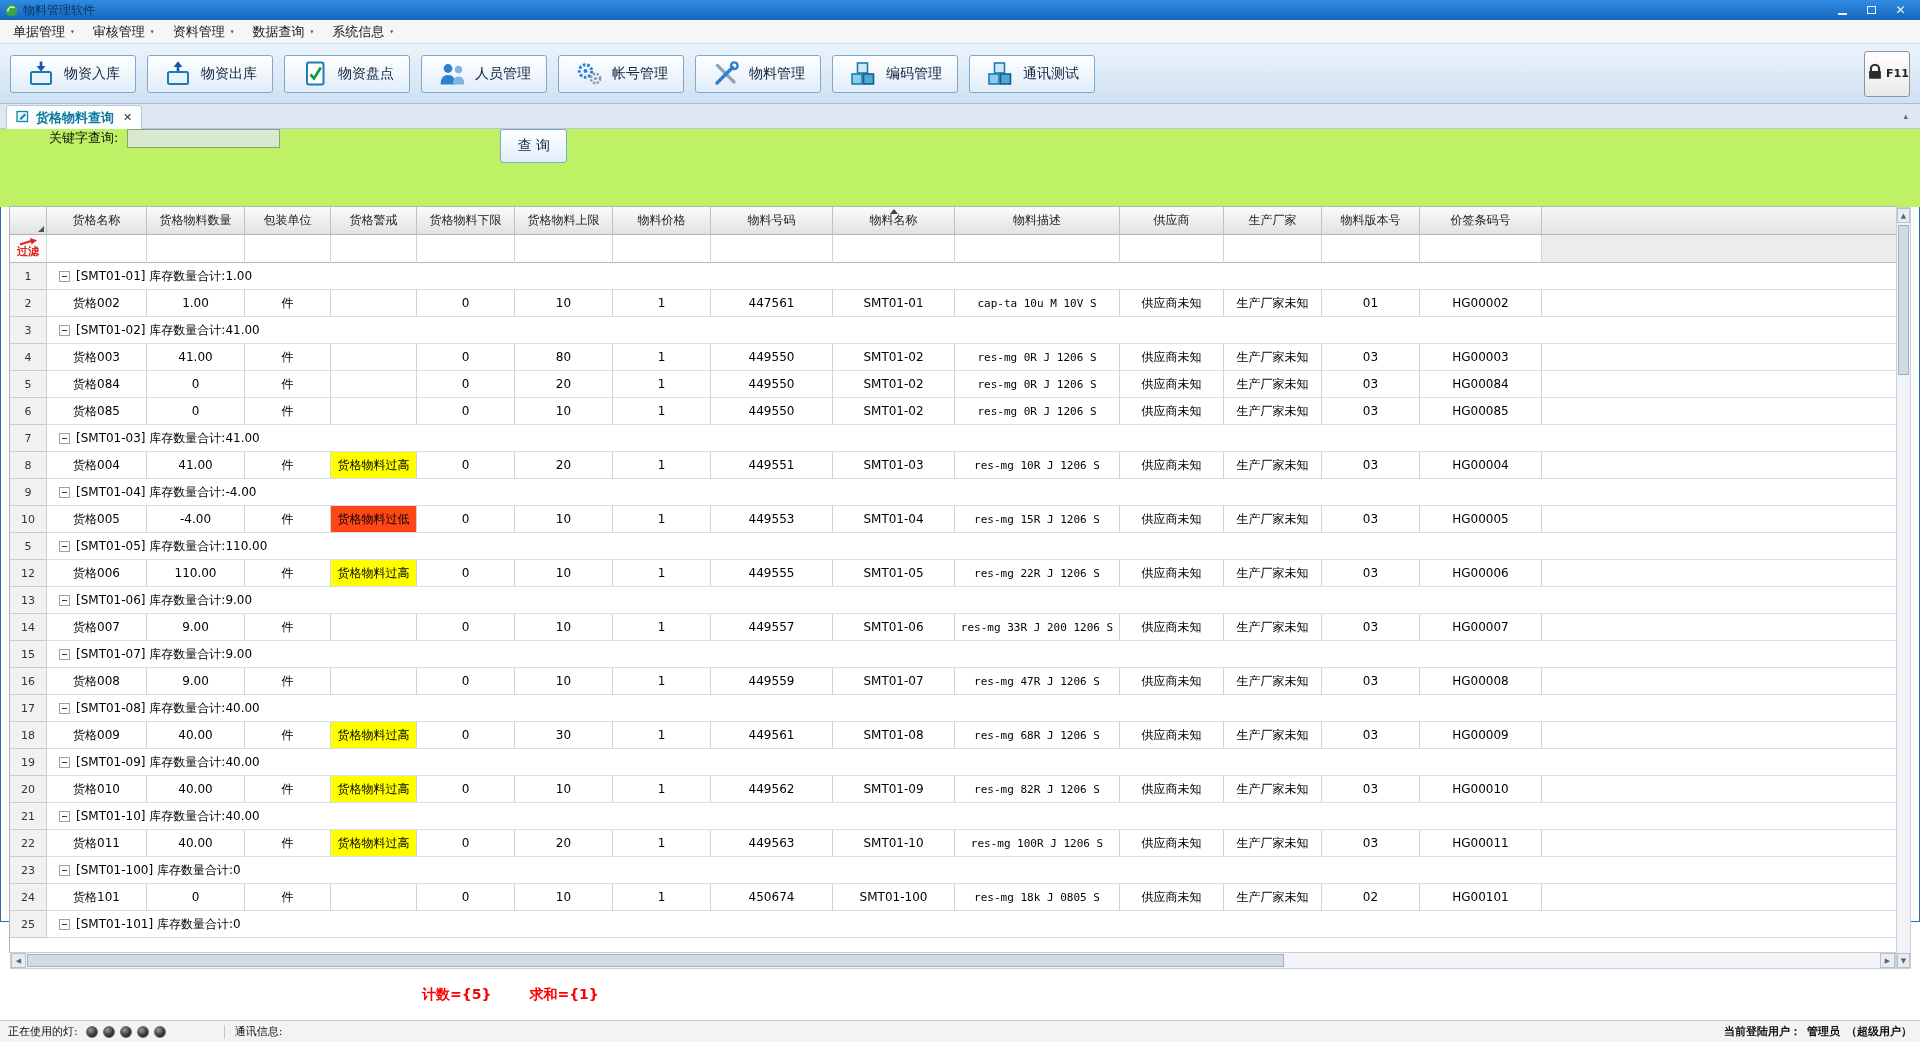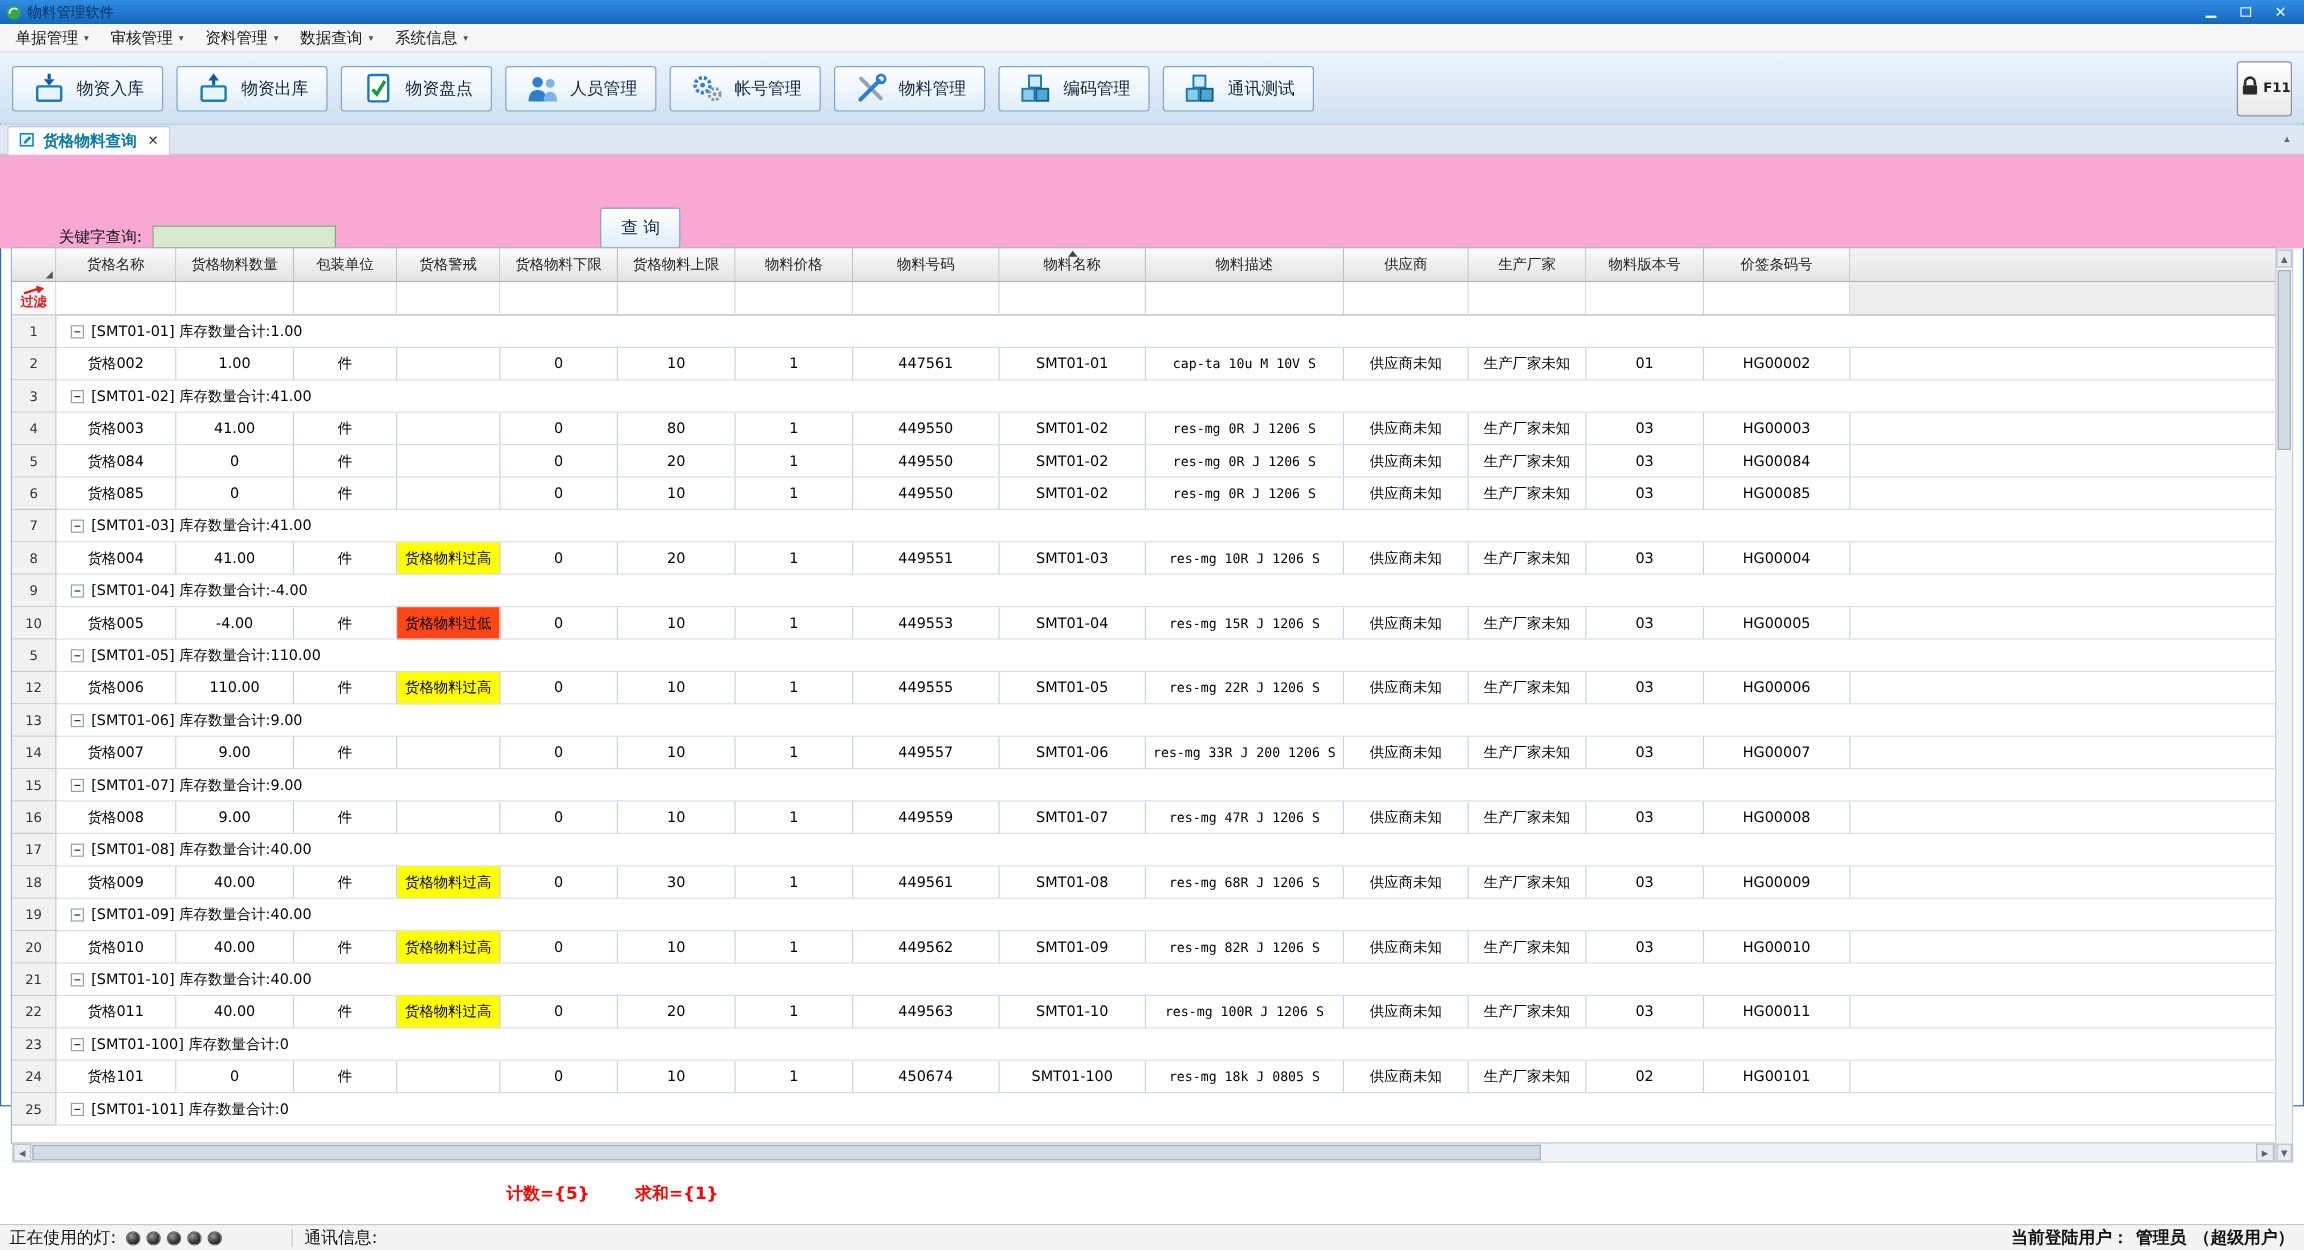--- a/index.html
+++ b/index.html
@@ -12,40 +12,40 @@
   .app-icon { display:flex; margin-right:5px; }
   .title-text { font-size:12px; color:#0b3566; }
   .win-controls { margin-left:auto; display:flex; }
   .win-btn { width:29px; height:18px; display:flex; align-items:center; justify-content:center; cursor:default; }
   .glyph-min { width:9px; height:0; border-bottom:2px solid #eaf3fc; margin-top:7px; }
   .glyph-max { width:9px; height:8px; border:1.5px solid #eaf3fc; }
   .glyph-close { color:#eef5fd; font-size:12px; line-height:1; }
 
   
   #menubar { position:absolute; left:0; top:20px; right:0; height:24px; background:#f6f6f6; border-bottom:1px solid #dadada; display:flex; align-items:center; padding-left:4px; }
-  .menu-item { display:flex; align-items:center; padding:0 9px; height:100%; font-size:13px; color:#151515; }
+  .menu-item { display:flex; align-items:center; padding:0 9px; height:100%; font-size:13px; color:#151515;font-family:Liberation Mono, monospace; }
   .mi-arrow { font-size:8px; color:#555; margin-left:5px; }
 
   
   #toolbar { position:absolute; left:0; top:44px; right:0; height:60px; background:linear-gradient(#ecf4fc,#cfe0f1); border-bottom:1px solid #a3bfda; display:flex; align-items:center; padding:0 10px; }
   #toolbar-buttons { display:flex; align-items:center; gap:11px; }
   .tool-btn { display:flex; align-items:center; gap:8px; height:38px; padding:0 15px; background:linear-gradient(#ffffff,#e0edf9); border:1px solid #7fa8cf; border-radius:3px; font-size:14px; color:#10243c; }
   .tb-icon { display:flex; width:30px; height:30px; }
   .lock-btn { margin-left:auto; width:46px; height:46px; background:linear-gradient(#fefefe,#e9e9e9); border:1px solid #8d949c; border-radius:3px; display:flex; align-items:center; justify-content:center; gap:1px; }
   .lock-label { font-size:11px; font-weight:bold; color:#222; }
 
   
   #tabbar { position:absolute; left:0; top:104px; right:0; height:25px; background:#dfe8f2; border-bottom:1px solid #b8c8d8; display:flex; align-items:flex-end; padding-left:6px; }
   .tab { display:flex; align-items:center; gap:7px; height:24px; padding:0 9px; background:#fdfdfe; border:1px solid #b8c8d8; border-bottom:none; border-radius:3px 3px 0 0; margin-bottom:-1px; position:relative; z-index:2;margin-top:19px; }
   .tab-label { font-size:13px; font-weight:bold; color:#0a7a9e; }
   .tab-close { font-size:11px; color:#333; margin-left:2px; }
   .tab-scroll { margin-left:auto; margin-right:12px; align-self:center; font-size:9px; color:#607080; }
 
   
-  #searchpanel { position:absolute; left:0; top:129px; right:0; height:78px; background:#f9a8d4; display:flex; align-items:flex-end; }
+  #searchpanel { position:absolute; left:0; top:129px; right:0; height:78px; background:#bef264; display:flex; align-items:flex-start; }
   .search-label { margin-left:49px; font-size:13px; color:#111; }
   .search-input { margin-left:9px; width:153px; height:19px; background:#d9e9cf; border:1px solid #8ba08b; font-size:12px; padding:0 4px; font-family:inherit; }
   .query-btn { margin-left:220px; width:67px; height:34px; background:linear-gradient(#ffffff,#e0edf9); border:1px solid #7fa8cf; border-radius:3px; font-size:14px; color:#10243c; font-family:inherit; }
 
   
   #gridwrap { position:absolute; left:10px; top:207px; width:1886px; height:745px; background:#fff; outline:1px solid #aab6c2; overflow:hidden; }
   .grid-cols { display:grid; grid-template-columns:37px 100px 98px 86px 86px 98px 98px 98px 122px 122px 165px 104px 98px 98px 122px minmax(0,1fr); }
   .hcell { height:28px; background:linear-gradient(#fbfbfb,#e2e2e2); border-right:1px solid #c2c2c2; border-bottom:1px solid #aeb4ba; display:flex; align-items:center; justify-content:center; font-size:12px; color:#222; position:relative; }
   .hcell.corner::after { content:""; position:absolute; right:2px; bottom:2px; width:0; height:0; border-left:6px solid transparent; border-bottom:6px solid #555; }
   .hfiller { background:linear-gradient(#f3f3f3,#e6e6e6); border-right:none; }
@@ -71,21 +71,21 @@
   #hscroll .sb-btn.right { left:auto; right:0; }
   .h-thumb { position:absolute; left:16px; top:1px; height:13px; width:1257px; background:#d2dae3; border:1px solid #9fb0c2; }
   #vscroll { position:absolute; left:1896px; top:207px; width:15px; height:762px; background:#f1f3f6; border:1px solid #c9cfd7; }
   #vscroll .sb-btn { left:0; top:0; width:13px; }
   #vscroll .sb-btn.bottom { top:auto; bottom:0; }
   .v-thumb { position:absolute; left:1px; top:17px; width:11px; height:150px; background:#d2dae3; border:1px solid #9fb0c2; }
 
   
   #summaryband { position:absolute; left:0; top:969px; right:0; height:51px; background:#fff; display:flex; align-items:center; padding-left:422px; font-size:14px; font-weight:bold; }
   .sum-count { margin-right:38px; }
-  #statusbar { position:absolute; left:0; top:1020px; right:0; height:22px; background:#f3f3f3; border-top:1px solid #c9c9c9; display:flex; align-items:center; padding:0 8px; font-size:14px; color:#111; }
+  #statusbar { position:absolute; left:0; top:1020px; right:0; height:22px; background:#f3f3f3; border-top:1px solid #c9c9c9; display:flex; align-items:center; padding:0 8px; font-size:11px; color:#111; }
   #lights { display:flex; align-items:center; gap:5px; margin-left:8px; }
   .light { width:12px; height:12px; border-radius:50%; background:radial-gradient(circle at 35% 30%,#9c9c9c,#3a3a3a 55%,#161616); border:1px solid #6a6a6a; }
   .sb-sep { width:1px; height:14px; background:#c4c4c4; margin:0 10px 0 58px; }
   .sb-right { margin-left:auto; font-weight:bold; display:flex; gap:6px; }
 </style>
 </head>
 <body>
 
 <div id="app">
 

